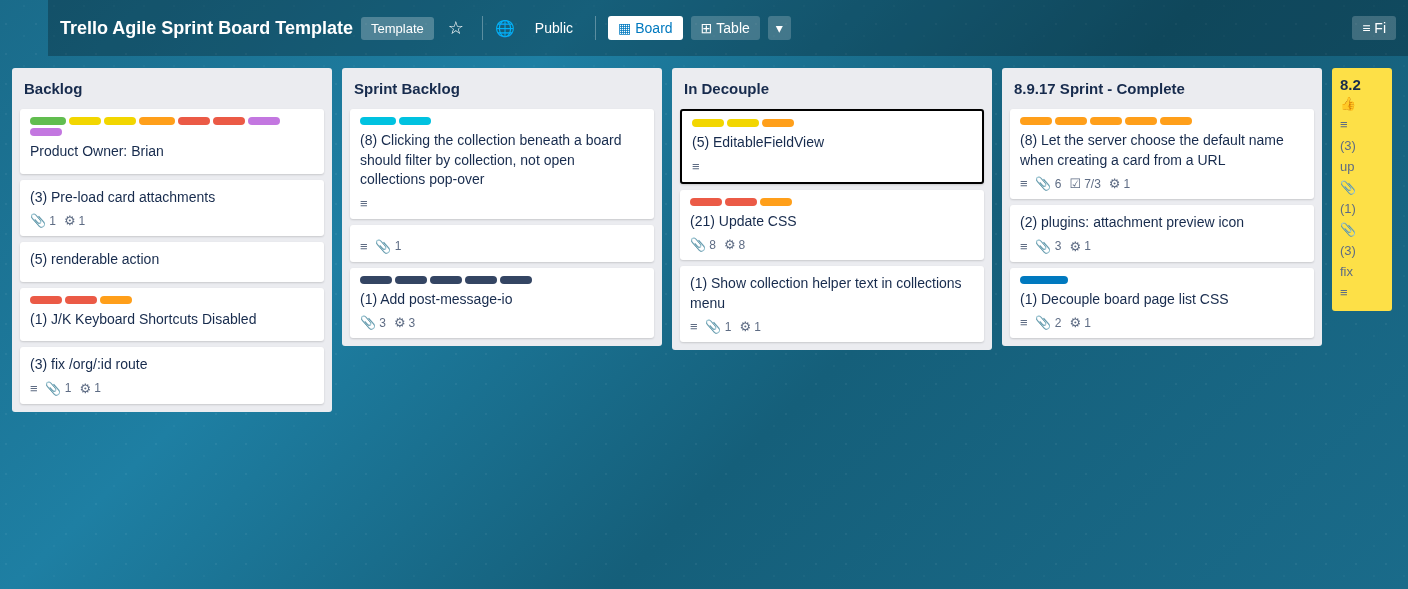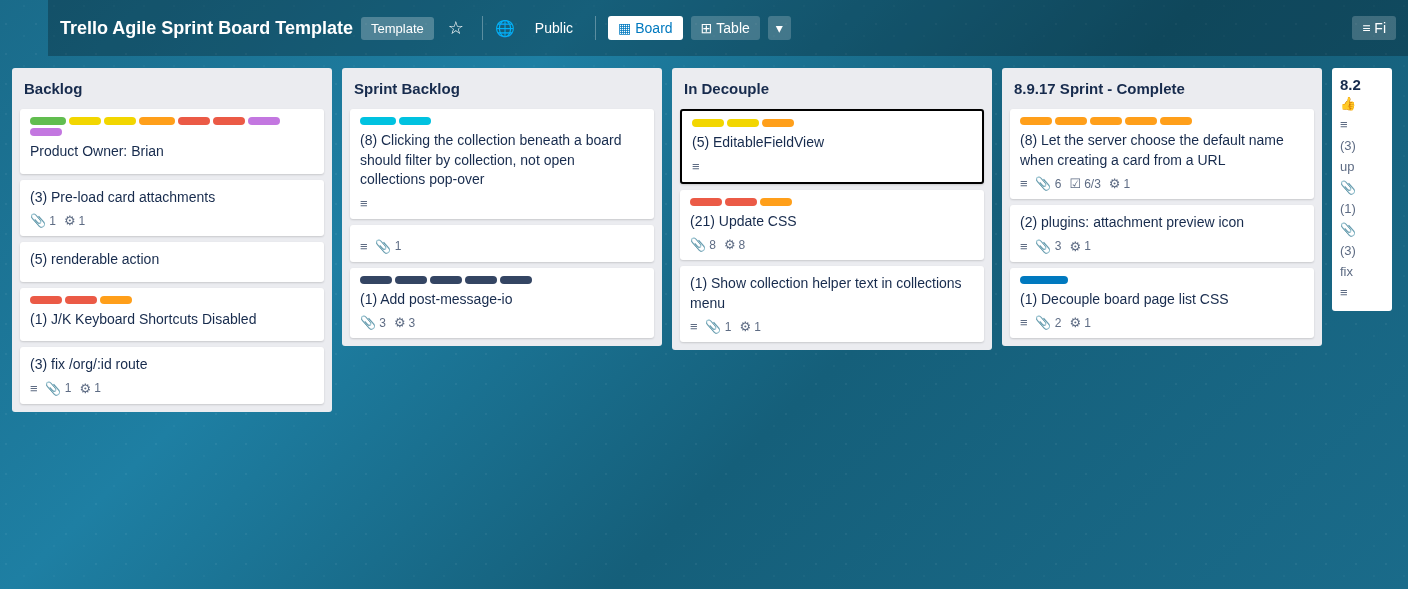--- a/index.html
+++ b/index.html
@@ -191,21 +191,21 @@
     .label-yellow { background: #f2d600; }
     .label-orange { background: #ff9f1a; }
     .label-red { background: #eb5a46; }
     .label-purple { background: #c377e0; }
     .label-blue { background: #0079bf; }
     .label-teal { background: #00c2e0; }
     .label-darkblue { background: #344563; }
 
     
     .column-partial {
-      background: #ffffff;
+      background: #fde047;
       border-radius: 3px;
       width: 60px;
       min-width: 60px;
       max-height: 510px;
       overflow: hidden;
       padding: 8px;
     }
 
     .col-header-partial {
       font-size: 15px;
@@ -412,21 +412,21 @@
         <div class="card-footer">
           <span class="card-meta">
             <span class="card-meta-icon">≡</span>
           </span>
           <span class="card-meta">
             <span class="card-meta-icon">📎</span>
             <span>6</span>
           </span>
           <span class="card-meta">
             <span class="card-meta-icon">☑</span>
-            <span>6/3</span>
+            <span>7/3</span>
           </span>
           <span class="card-meta">
             <span class="card-meta-icon">⚙</span>
             <span>1</span>
           </span>
         </div>
       </div>
       <div class="card">
         <div class="card-title">(2) plugins: attachment preview icon</div>
         <div class="card-footer">

